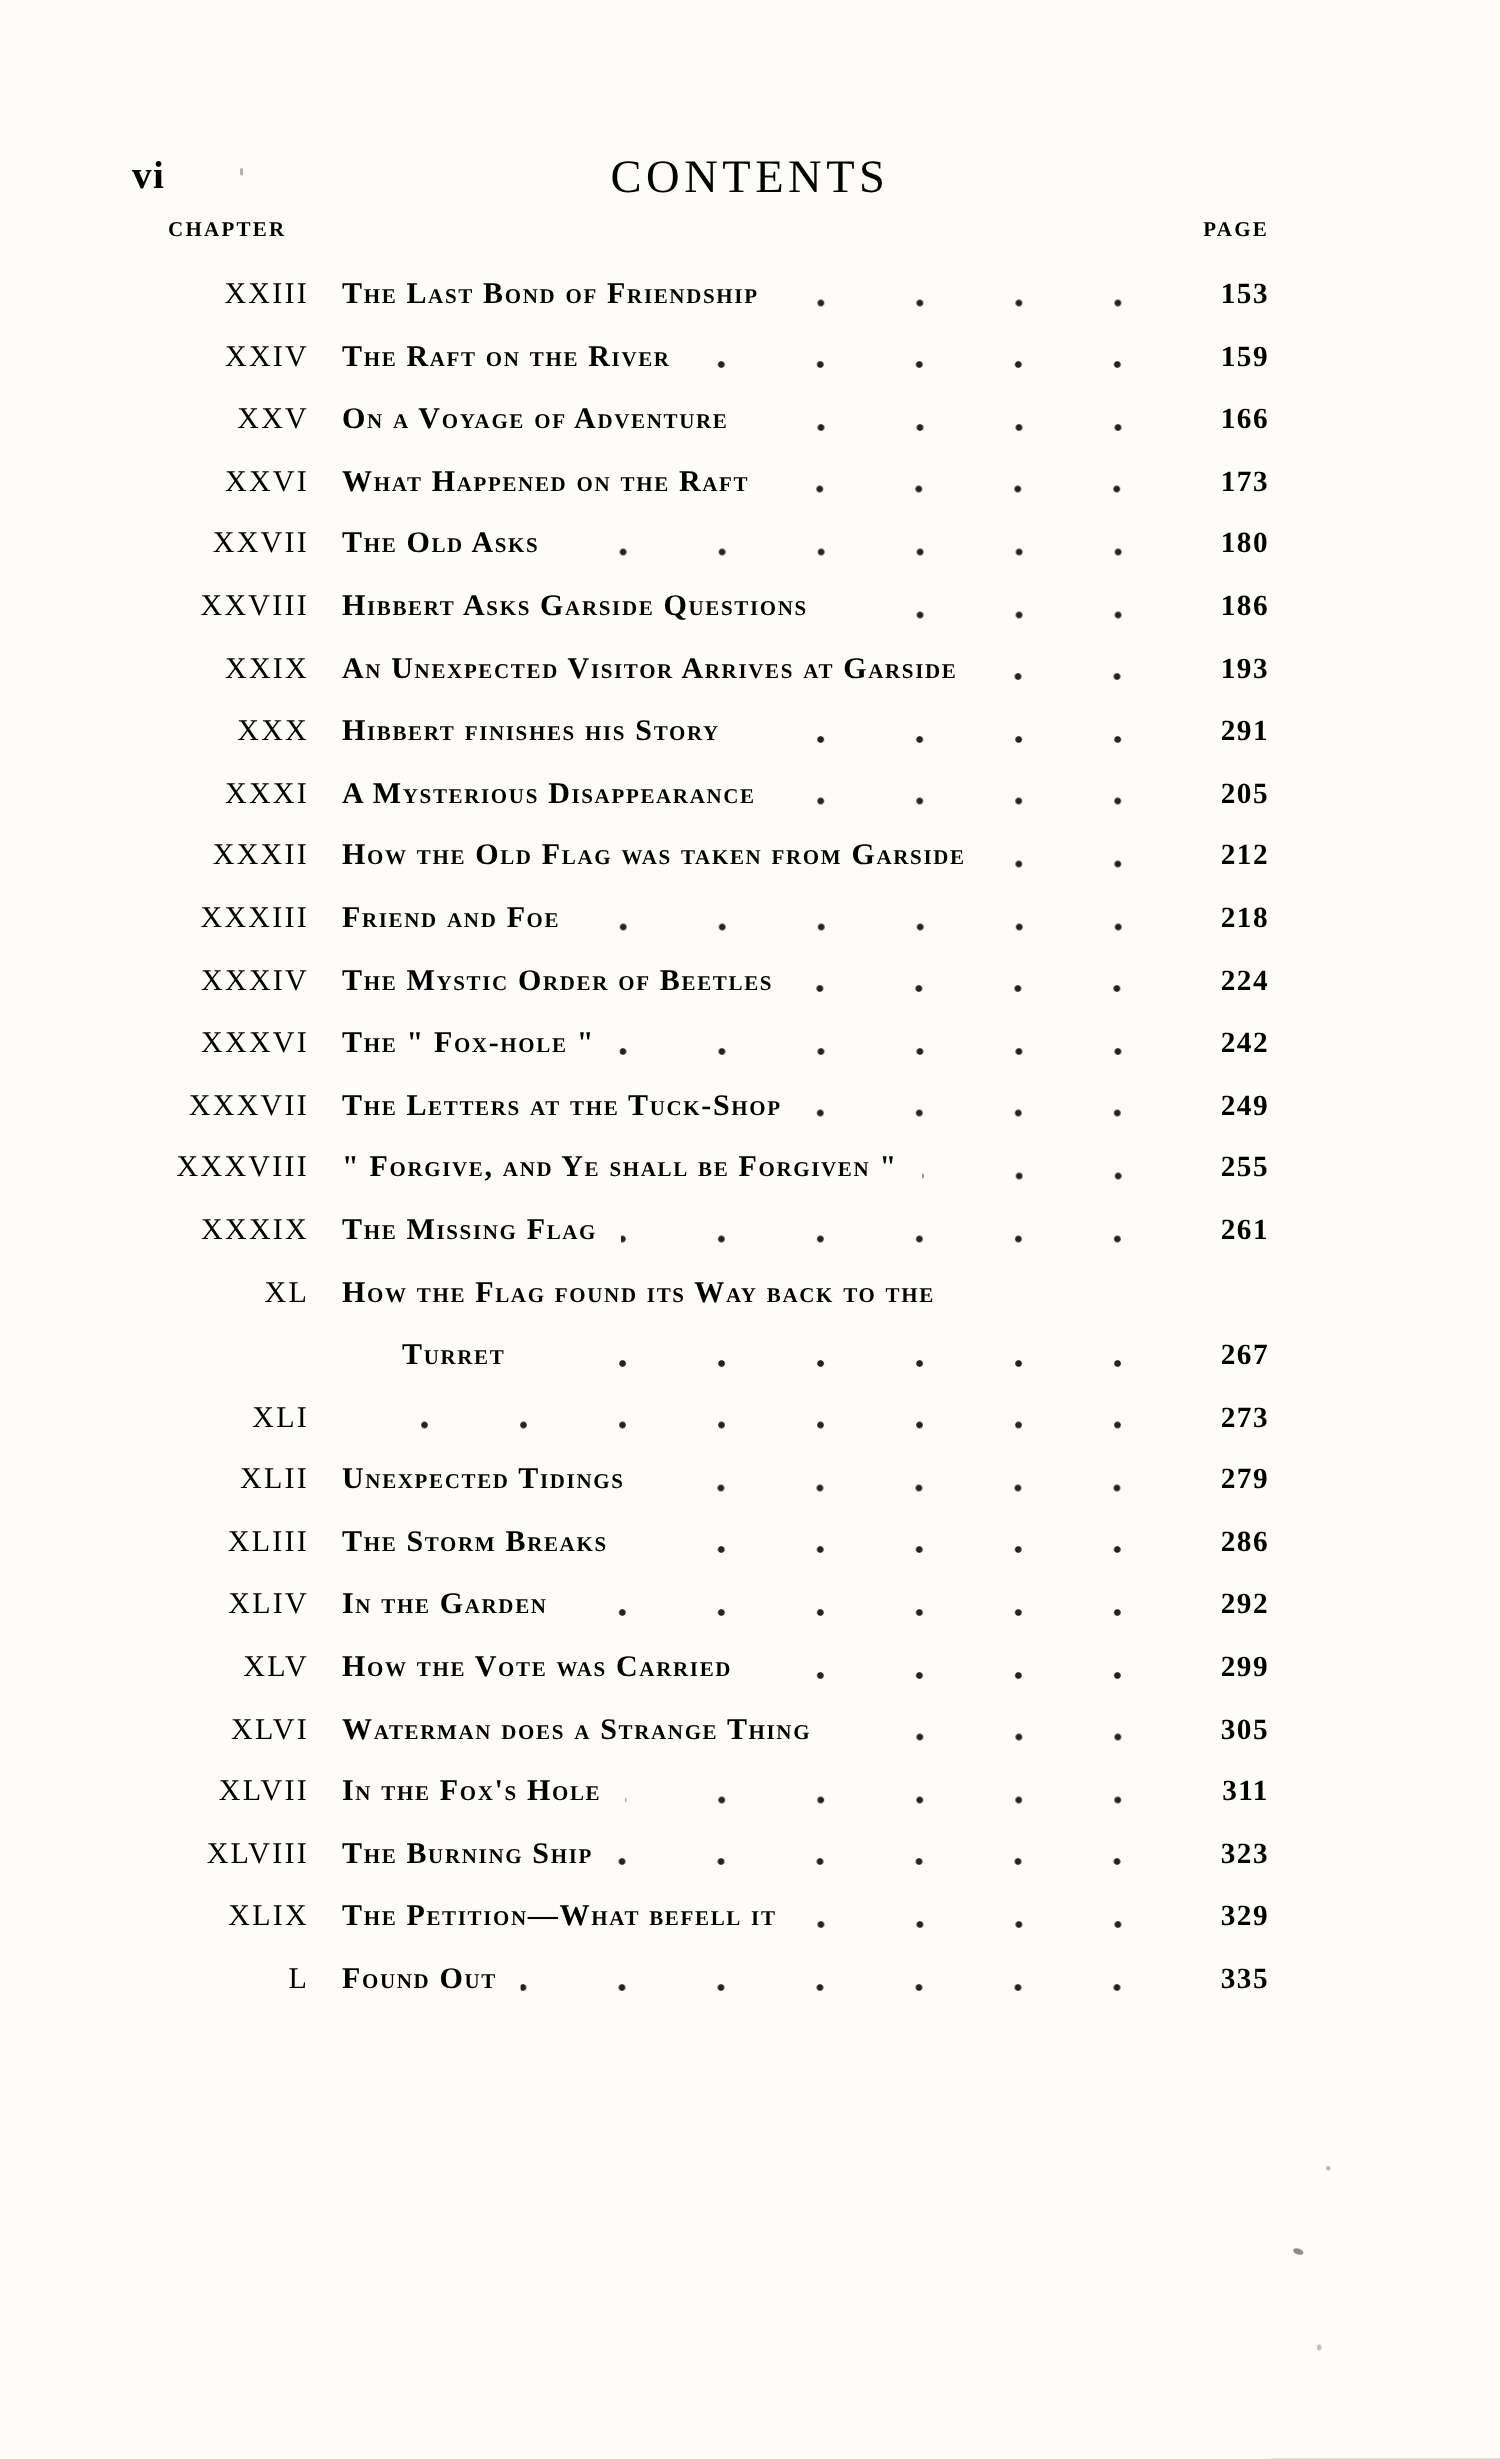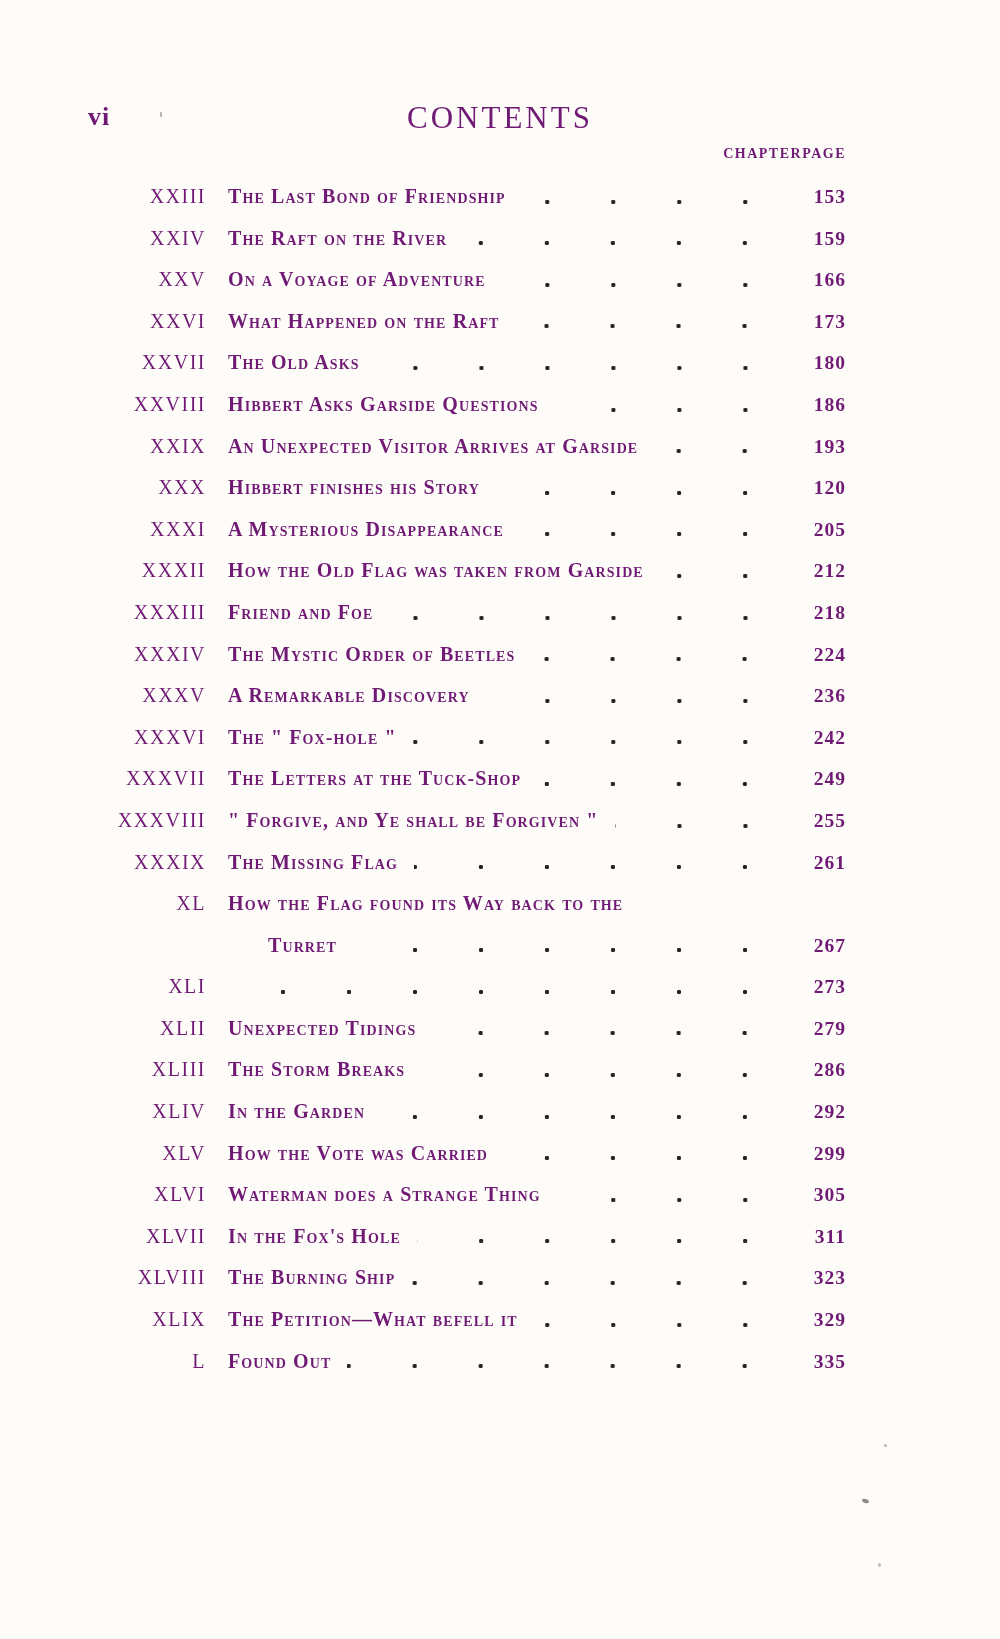--- a/index.html
+++ b/index.html
@@ -6,21 +6,21 @@
   body{
     background:#777;
     font-family:"Liberation Serif","DejaVu Serif",serif;
   }
   .page{
     position:relative;
     width:1000px;
     height:1639px;
     margin:0 auto;
     background:#fdfcf8;
-    color:#701a75;
+    color:#000000;
     overflow:hidden;
   }
   
   .folio{
     position:absolute;
     left:88px; top:102px;
     font-size:26px;
     font-weight:bold;
     letter-spacing:1px;
   }
@@ -28,21 +28,21 @@
     position:absolute;
     left:0; right:0; top:100px;
     text-align:center;
     font-size:31px;
     letter-spacing:3px;
   }
   .col-headers{
     position:absolute;
     left:88px; right:154px; top:146px;
     display:flex;
-    justify-content:flex-end;
+    justify-content:space-between;
     font-size:14px;
     font-weight:bold;
     letter-spacing:1.5px;
   }
   .col-headers .chapter-h{margin-left:24px;}
   
   .rows{
     position:absolute;
     top:176px;
     left:88px;
@@ -164,21 +164,21 @@
     <div class="num">XXIX</div>
     <div class="title">An Unexpected Visitor Arrives at Garside</div>
     <div class="leader"></div>
     <div class="pg">193</div>
   </div>
 
   <div class="row">
     <div class="num">XXX</div>
     <div class="title">Hibbert finishes his Story</div>
     <div class="leader"></div>
-    <div class="pg">120</div>
+    <div class="pg">291</div>
   </div>
 
   <div class="row">
     <div class="num">XXXI</div>
     <div class="title">A Mysterious Disappearance</div>
     <div class="leader"></div>
     <div class="pg">205</div>
   </div>
 
   <div class="row">
@@ -195,26 +195,20 @@
     <div class="pg">218</div>
   </div>
 
   <div class="row">
     <div class="num">XXXIV</div>
     <div class="title">The Mystic Order of Beetles</div>
     <div class="leader"></div>
     <div class="pg">224</div>
   </div>
 
-  <div class="row">
-    <div class="num">XXXV</div>
-    <div class="title">A Remarkable Discovery</div>
-    <div class="leader"></div>
-    <div class="pg">236</div>
-  </div>
 
   <div class="row">
     <div class="num">XXXVI</div>
     <div class="title">The " Fox-hole "</div>
     <div class="leader"></div>
     <div class="pg">242</div>
   </div>
 
   <div class="row">
     <div class="num">XXXVII</div>

